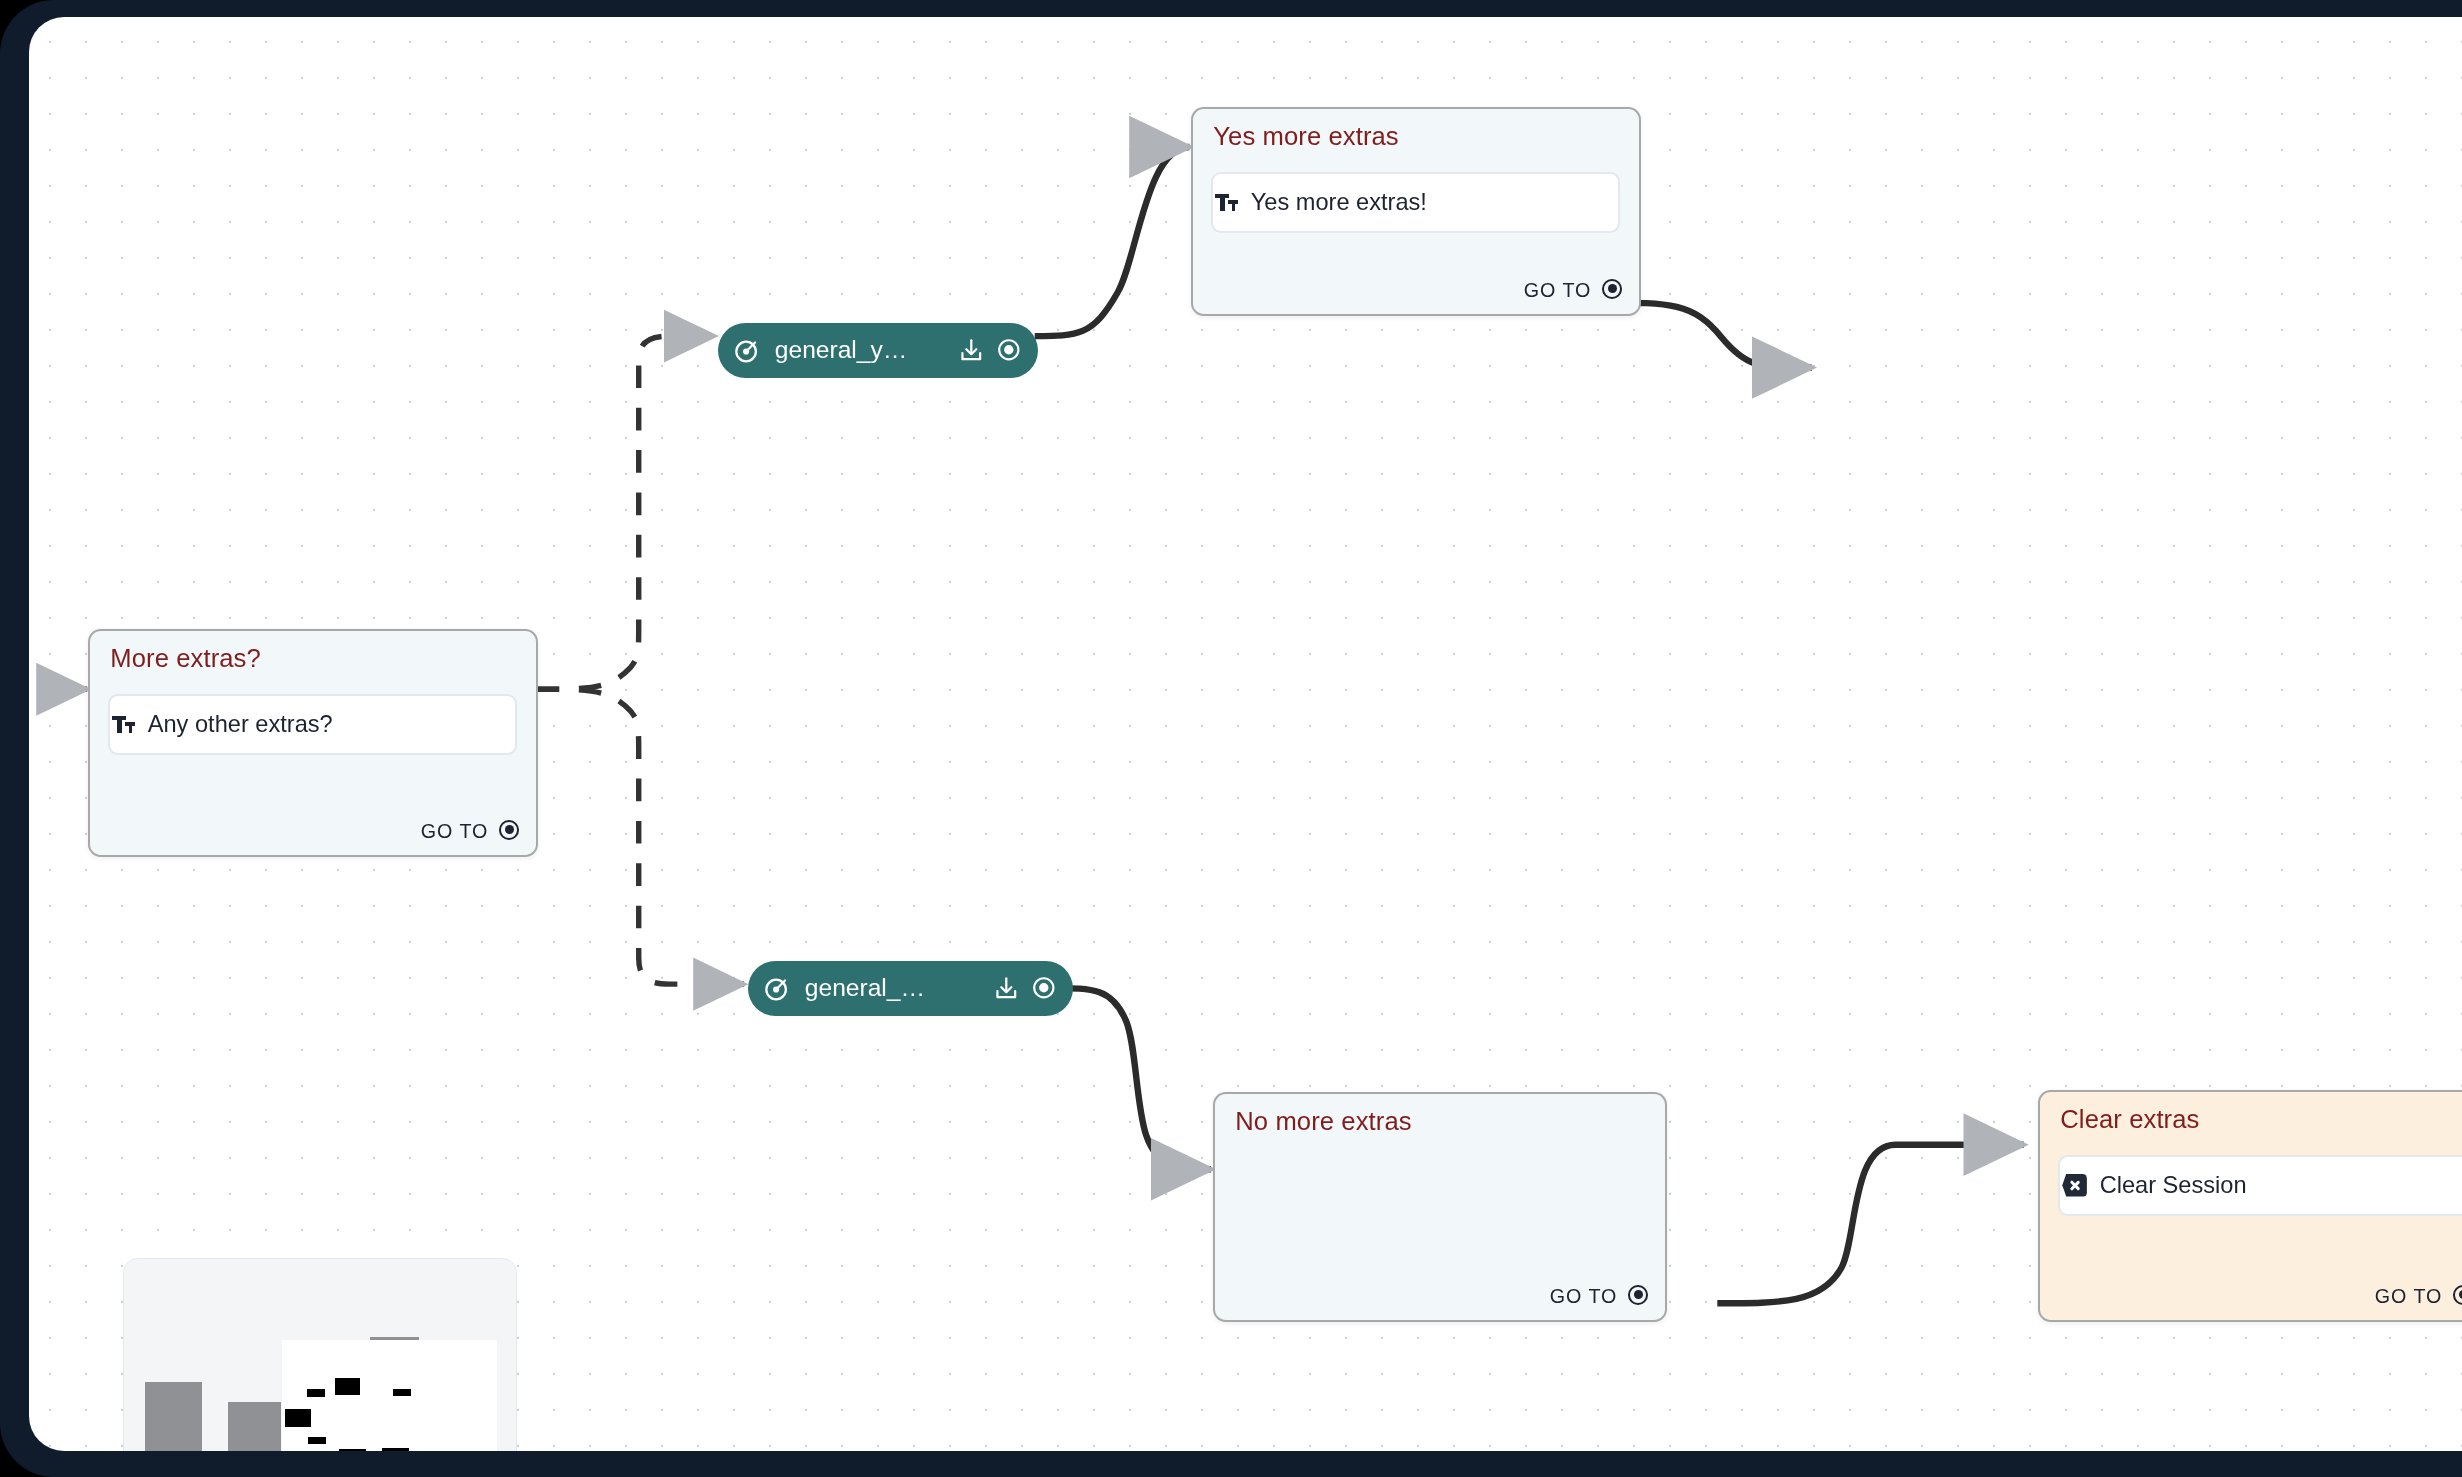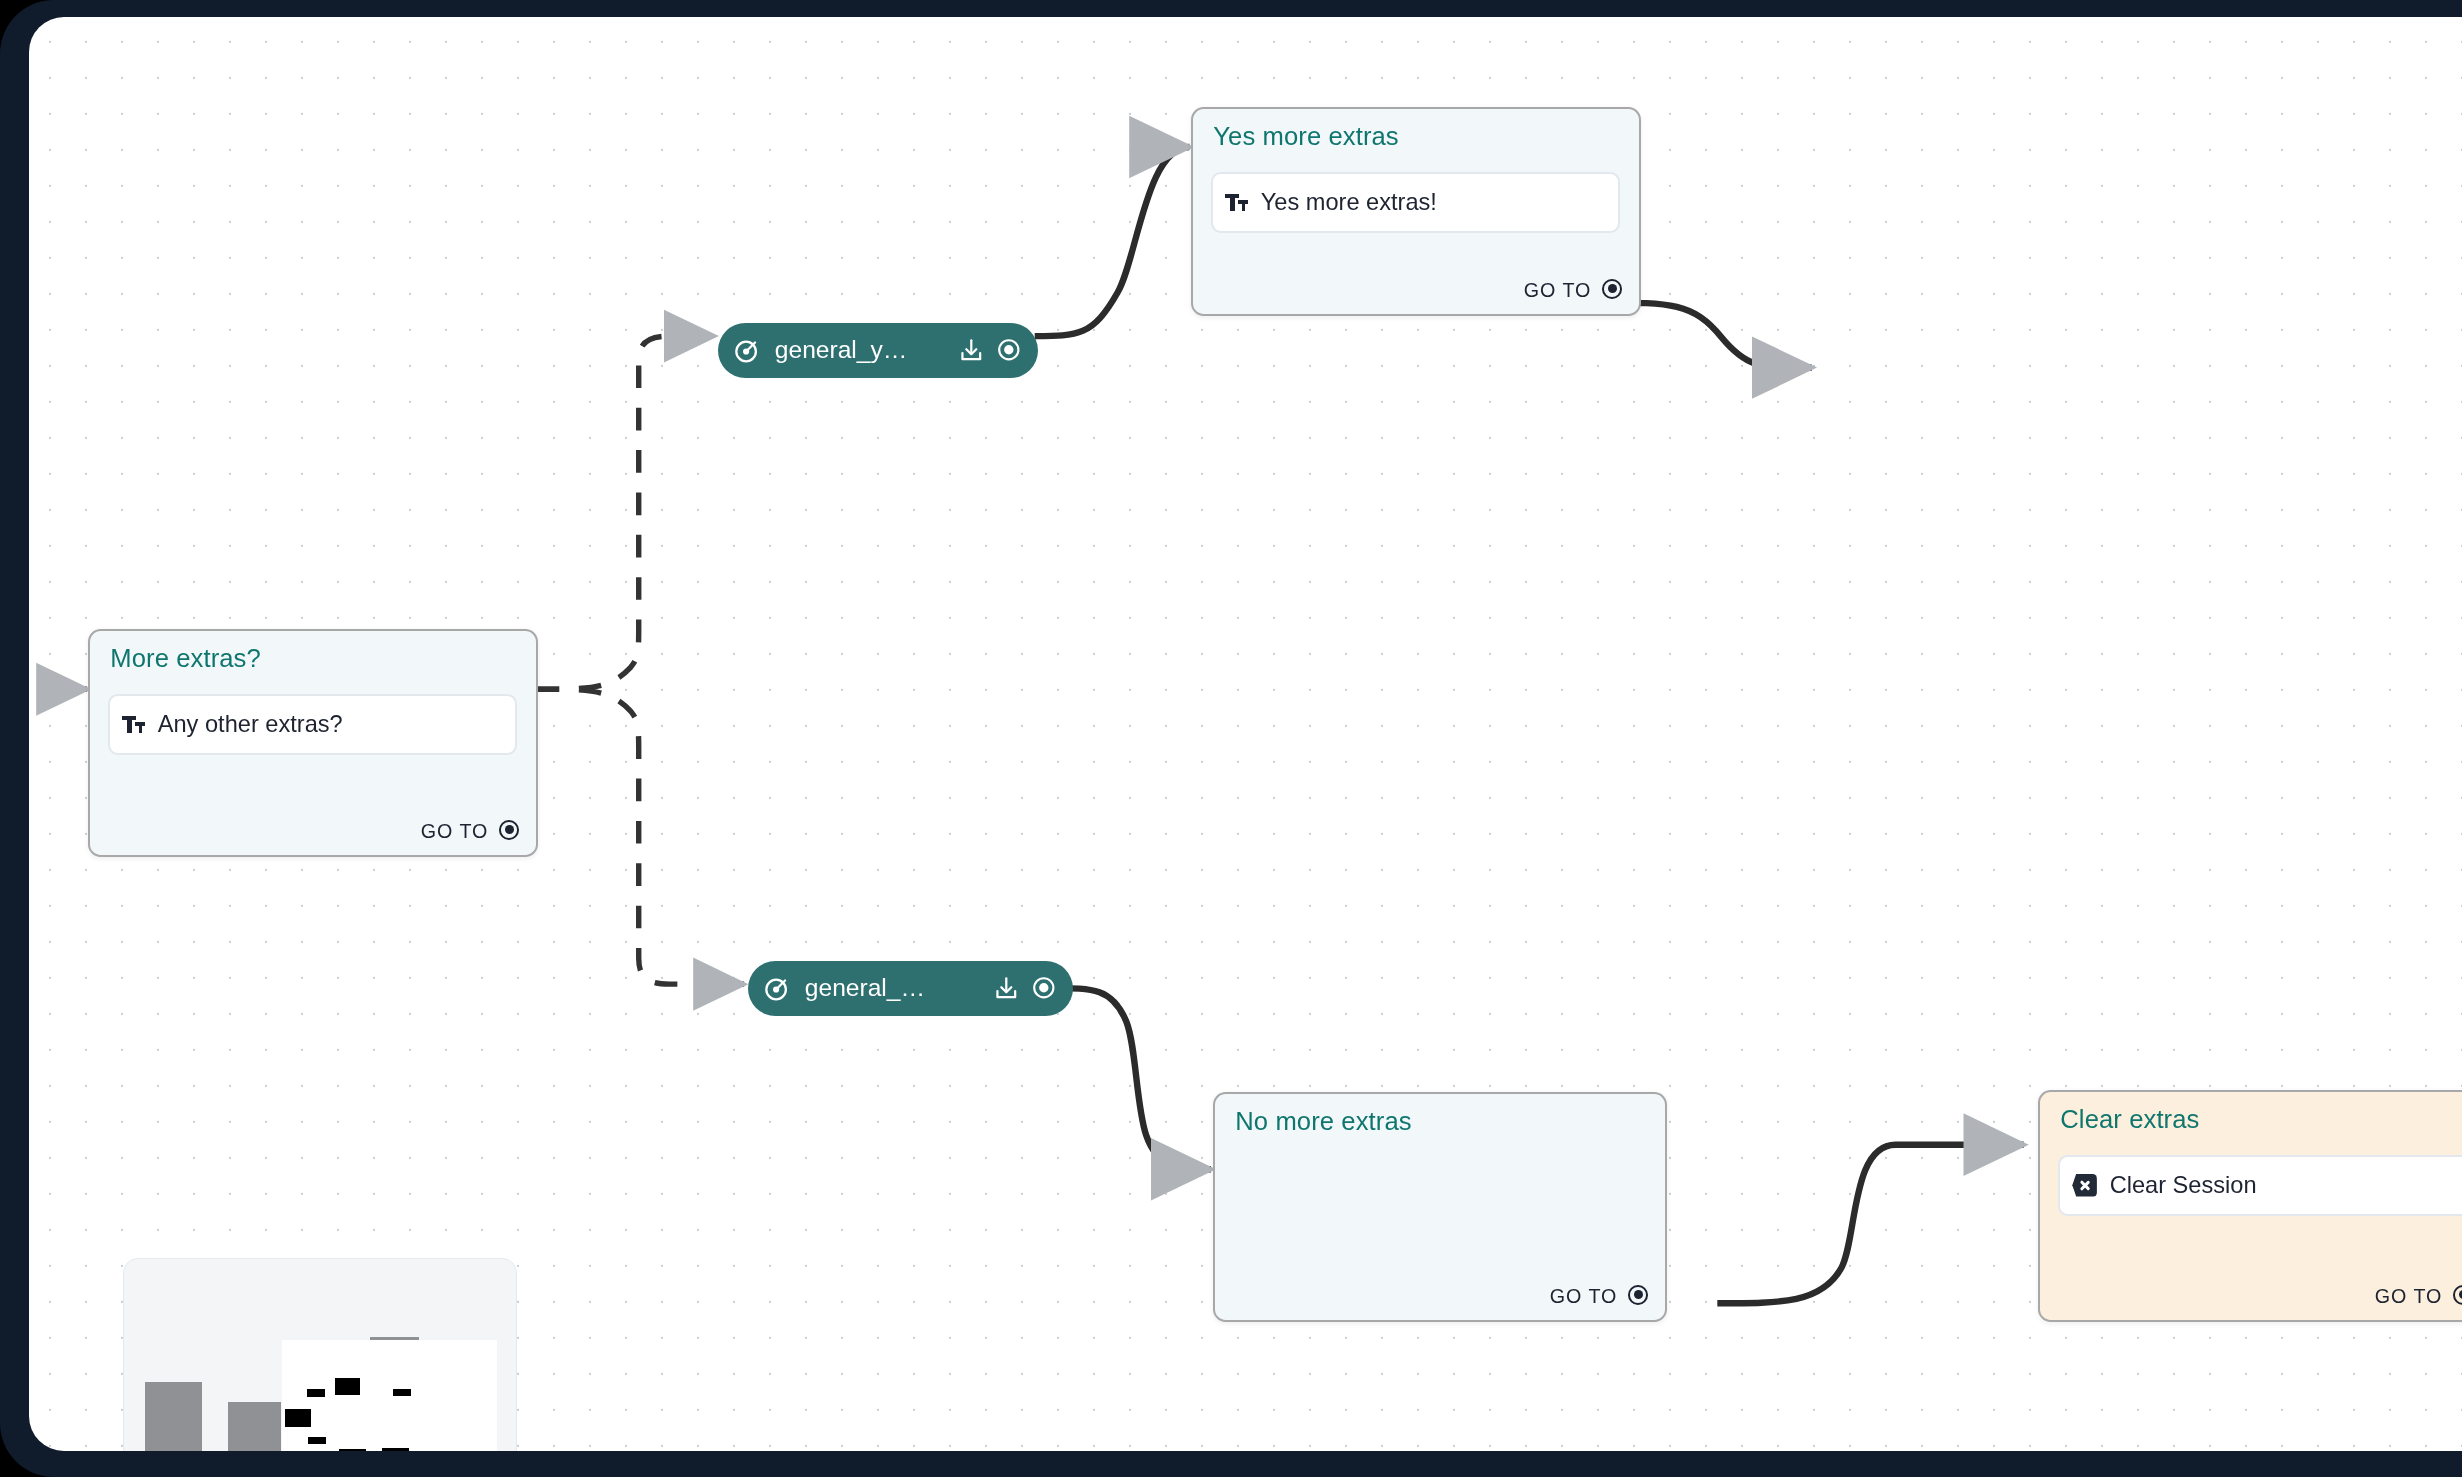--- a/index.html
+++ b/index.html
@@ -64,36 +64,36 @@
     box-shadow: 0 1.5px 4.9px rgba(15,25,40,0.07);
   }
   .node-card.warm {
     background: #fcefdd;
   }
   .card-title {
     position: absolute;
     left: 20.7px;
     top: 13.8px;
     font-size: 25.6px;
-    color: #0f766e;
+    color: #7f1d1d;
     letter-spacing: 0.1px;
     white-space: nowrap;
   }
   .card-field {
     position: absolute;
     left: 18.7px;
     right: 18.7px;
     top: 63px;
     height: 61px;
     background: #ffffff;
     border: 2px solid #e2e8ee;
     border-radius: 9.8px;
     display: flex;
     align-items: center;
-    padding-left: 12px;
+    padding-left: 2px;
     box-sizing: border-box;
   }
   .card-field .field-text {
     font-size: 23.6px;
     color: #1d2330;
     margin-left: 12.8px;
     white-space: nowrap;
   }
   
   .icon-text-size {

